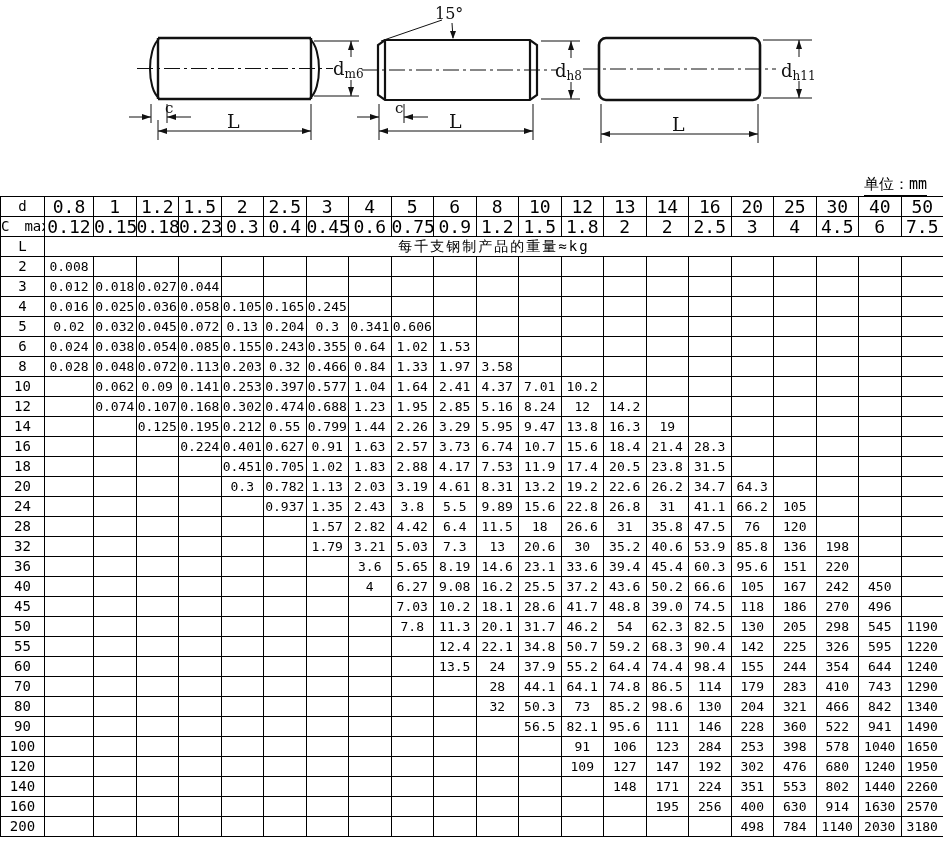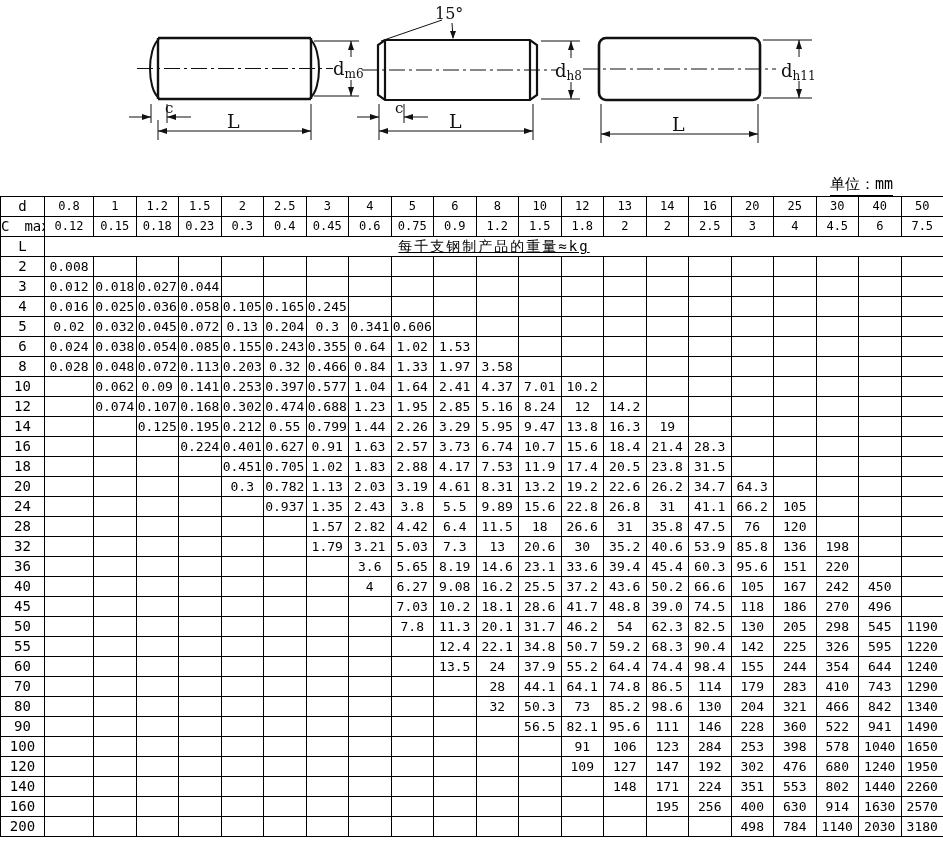--- a/index.html
+++ b/index.html
@@ -1,31 +1,31 @@
 <!DOCTYPE html>
 <html><head>
 <meta charset="utf-8">
 <style>
   html,body{margin:0;padding:0;background:#fff;}
   body{width:943px;height:856px;overflow:hidden;color:#000;
        font-family:"DejaVu Sans Mono","DejaVu Sans",monospace;}
   .sheet{position:relative;width:943px;height:856px;background:#fff;}
   svg{display:block;}
   svg text{fill:#111;font-family:"DejaVu Serif","Liberation Serif",serif;}
-  .unit-row{height:36px;text-align:right;padding-right:50px;box-sizing:border-box;
+  .unit-row{height:36px;text-align:right;padding-right:16px;box-sizing:border-box;
             display:flex;align-items:flex-end;justify-content:flex-end;}
   .unit-row span{font-size:15px;border-bottom:1px solid #000;padding-bottom:1px;
                  font-family:"DejaVu Sans Mono","DejaVu Sans",monospace;}
   table{border-collapse:collapse;table-layout:fixed;width:943px;}
   td{border:1px solid #000;text-align:center;padding:0;height:19px;
      font-size:13px;white-space:nowrap;overflow:hidden;line-height:19px;}
   tr{height:20px;}
   td.lab{font-size:14px;}
-  td.hd{font-size:12px;}
-  td.wt{font-size:14px;letter-spacing:2px;text-decoration:underline;}
+  td.hd{font-size:18px;}
+  td.wt{font-size:14px;letter-spacing:2px;}
   span.sub{font-size:14px;margin-left:15px;}
 </style>
 </head>
 <body>
 
 <div class="sheet">
 
   <svg width="943" height="160" viewBox="0 0 943 160">
 
     <g stroke="#111" fill="none">

